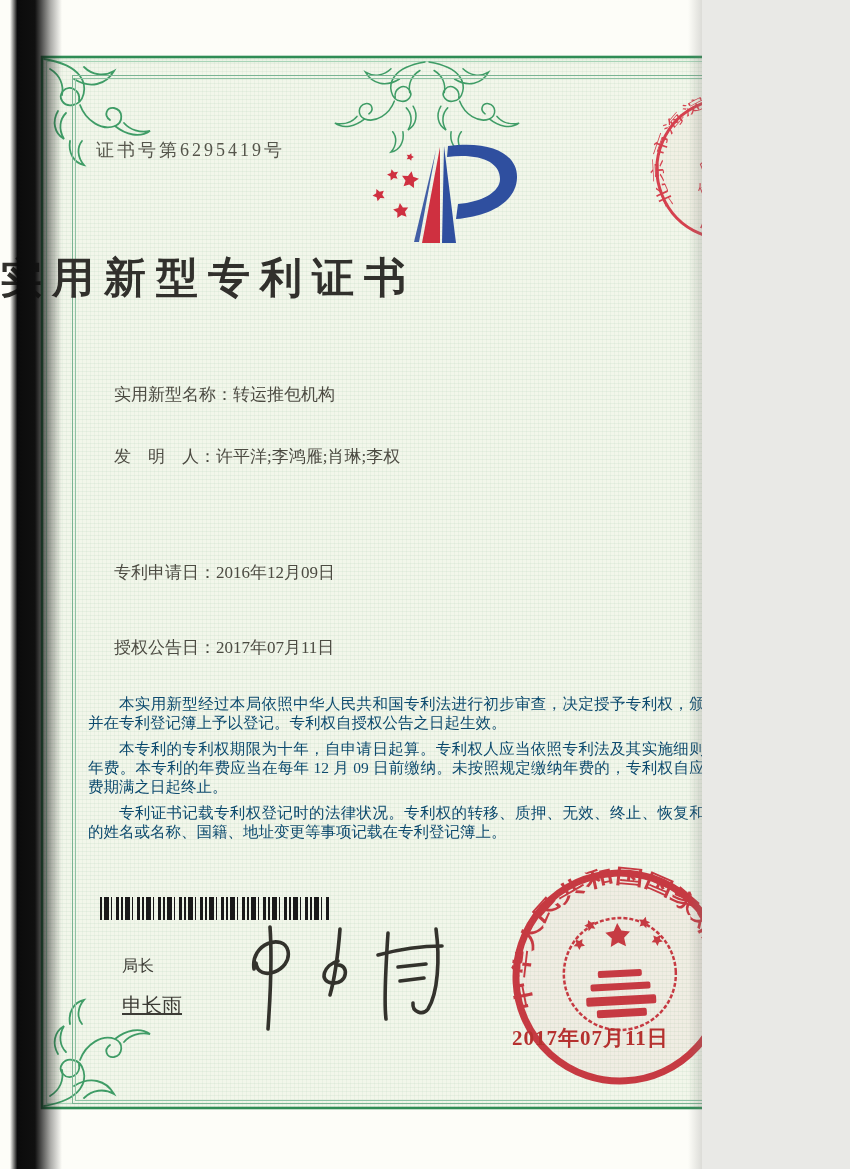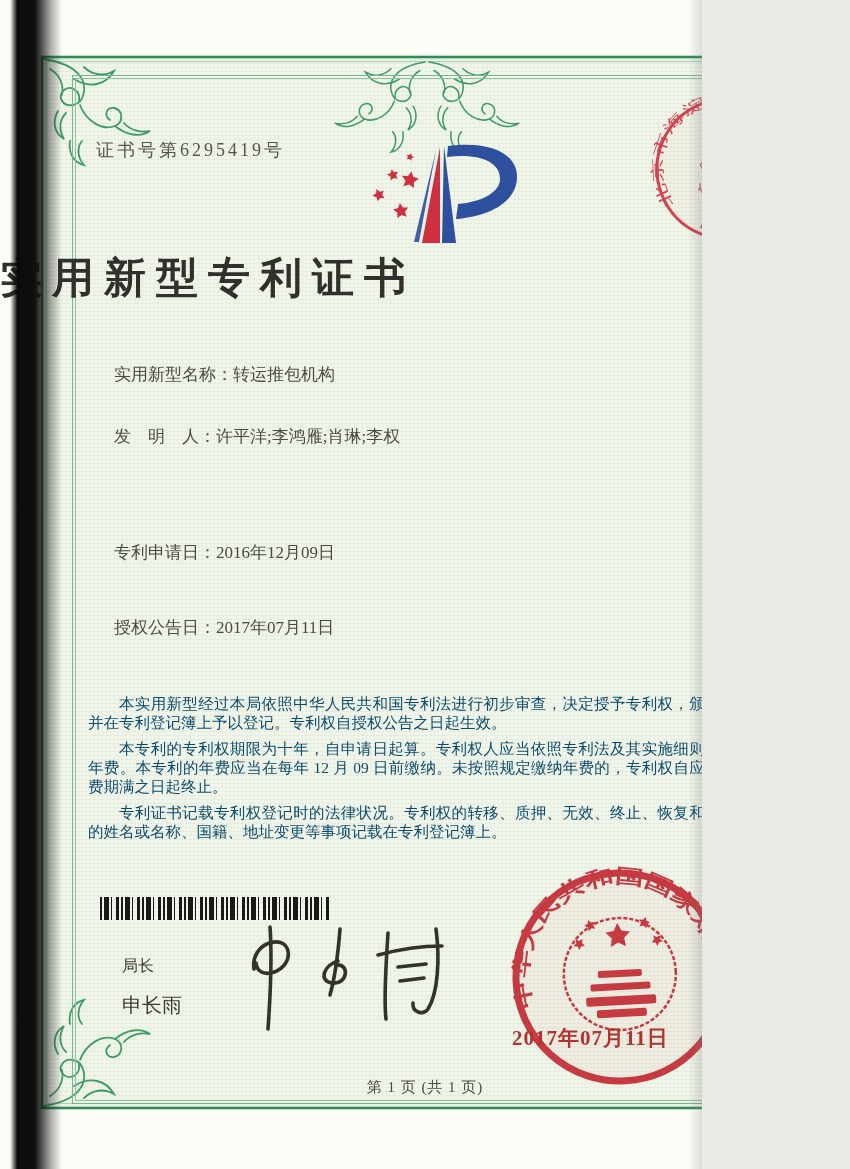--- a/index.html
+++ b/index.html
@@ -15,28 +15,28 @@
   #paper-texture{left:42px;top:57px;width:770px;height:1051px;background-color:#f2f6ea;
      background-image:
        repeating-linear-gradient(0deg,rgba(126,178,142,.10) 0 1px,rgba(255,255,255,0) 1px 4px),
        repeating-linear-gradient(90deg,rgba(126,178,142,.08) 0 1px,rgba(255,255,255,0) 1px 4px);}
   
   #inner-rect{left:72px;top:75px;width:710px;height:1027px;border:1px solid #79b492;}
   #inner-rect .in2{position:absolute;left:2px;top:2px;right:2px;bottom:2px;border:1px solid #8fc2a4;}
   #cert-no{left:96px;top:138px;font-size:18px;letter-spacing:3px;color:#55554b;}
   #title{left:0;top:250px;width:850px;text-align:left;font-size:42px;font-weight:bold;
          letter-spacing:10px;color:#31302c;}
-  .field-row{left:114px;width:600px;font-size:17px;color:#4c4b42;white-space:nowrap;}
+  .field-row{left:114px;width:600px;font-size:17px;color:#4c4b42;white-space:nowrap;margin-top:20px;}
   .para-block{left:88px;top:694px;width:680px;font-size:15.5px;line-height:19px;
               text-align:justify;color:#0c4a6e;}
   .para-block p{margin:0 0 7px 0;text-indent:2em;}
   #barcode{left:100px;top:897px;width:230px;height:23px;
      background:repeating-linear-gradient(90deg,#191919 0 2px,transparent 2px 4px,#191919 4px 9px,transparent 9px 11px,#191919 11px 12px,transparent 12px 16px,#191919 16px 19px,transparent 19px 21px);}
   #commissioner-title{left:122px;top:956px;font-size:16px;color:#3c3b35;font-family:"Liberation Sans","DejaVu Sans",sans-serif;}
-  #commissioner-name{left:122px;top:992px;font-size:20px;color:#3c3b35;font-family:"Liberation Sans","DejaVu Sans",sans-serif;}
+  #commissioner-name{left:122px;top:992px;font-size:20px;color:#3c3b35;font-family:"Liberation Sans","DejaVu Sans",sans-serif;text-decoration:underline;}
   #seal-date{left:512px;top:1024px;font-size:21px;font-weight:bold;color:#b5312f;letter-spacing:1px;}
   #footer{left:0;top:1078px;width:850px;text-align:center;font-size:15px;color:#4b4b41;letter-spacing:1px;}
   svg{display:block;}
 </style>
 </head>
 <body>
 
 <div id="page">
 
   <div id="paper-texture" class="abs"></div>
@@ -158,17 +158,16 @@
     <text font-size="14" fill="#d5414e">
       <textPath href="#taxArcT" startOffset="8" textLength="265" lengthAdjust="spacingAndGlyphs">北京市海淀区地方税务局</textPath>
     </text>
     <text font-size="13" fill="#d5414e">
       <textPath href="#taxArcB" startOffset="12" textLength="140" lengthAdjust="spacingAndGlyphs">国家知识产权局</textPath>
     </text>
     <text x="85" y="80" text-anchor="middle" font-size="14" fill="#d5414e">印 花 税</text>
     <text x="85" y="99" text-anchor="middle" font-size="14" fill="#d5414e">代扣专用章</text>
   </svg>
 
-  <div id="footer" class="abs">第 1 页 (共 1 页)</div>
 
   <div id="spine" class="abs"></div>
   <div id="right-edge" class="abs"></div>
 </div>
 
 </body></html>

